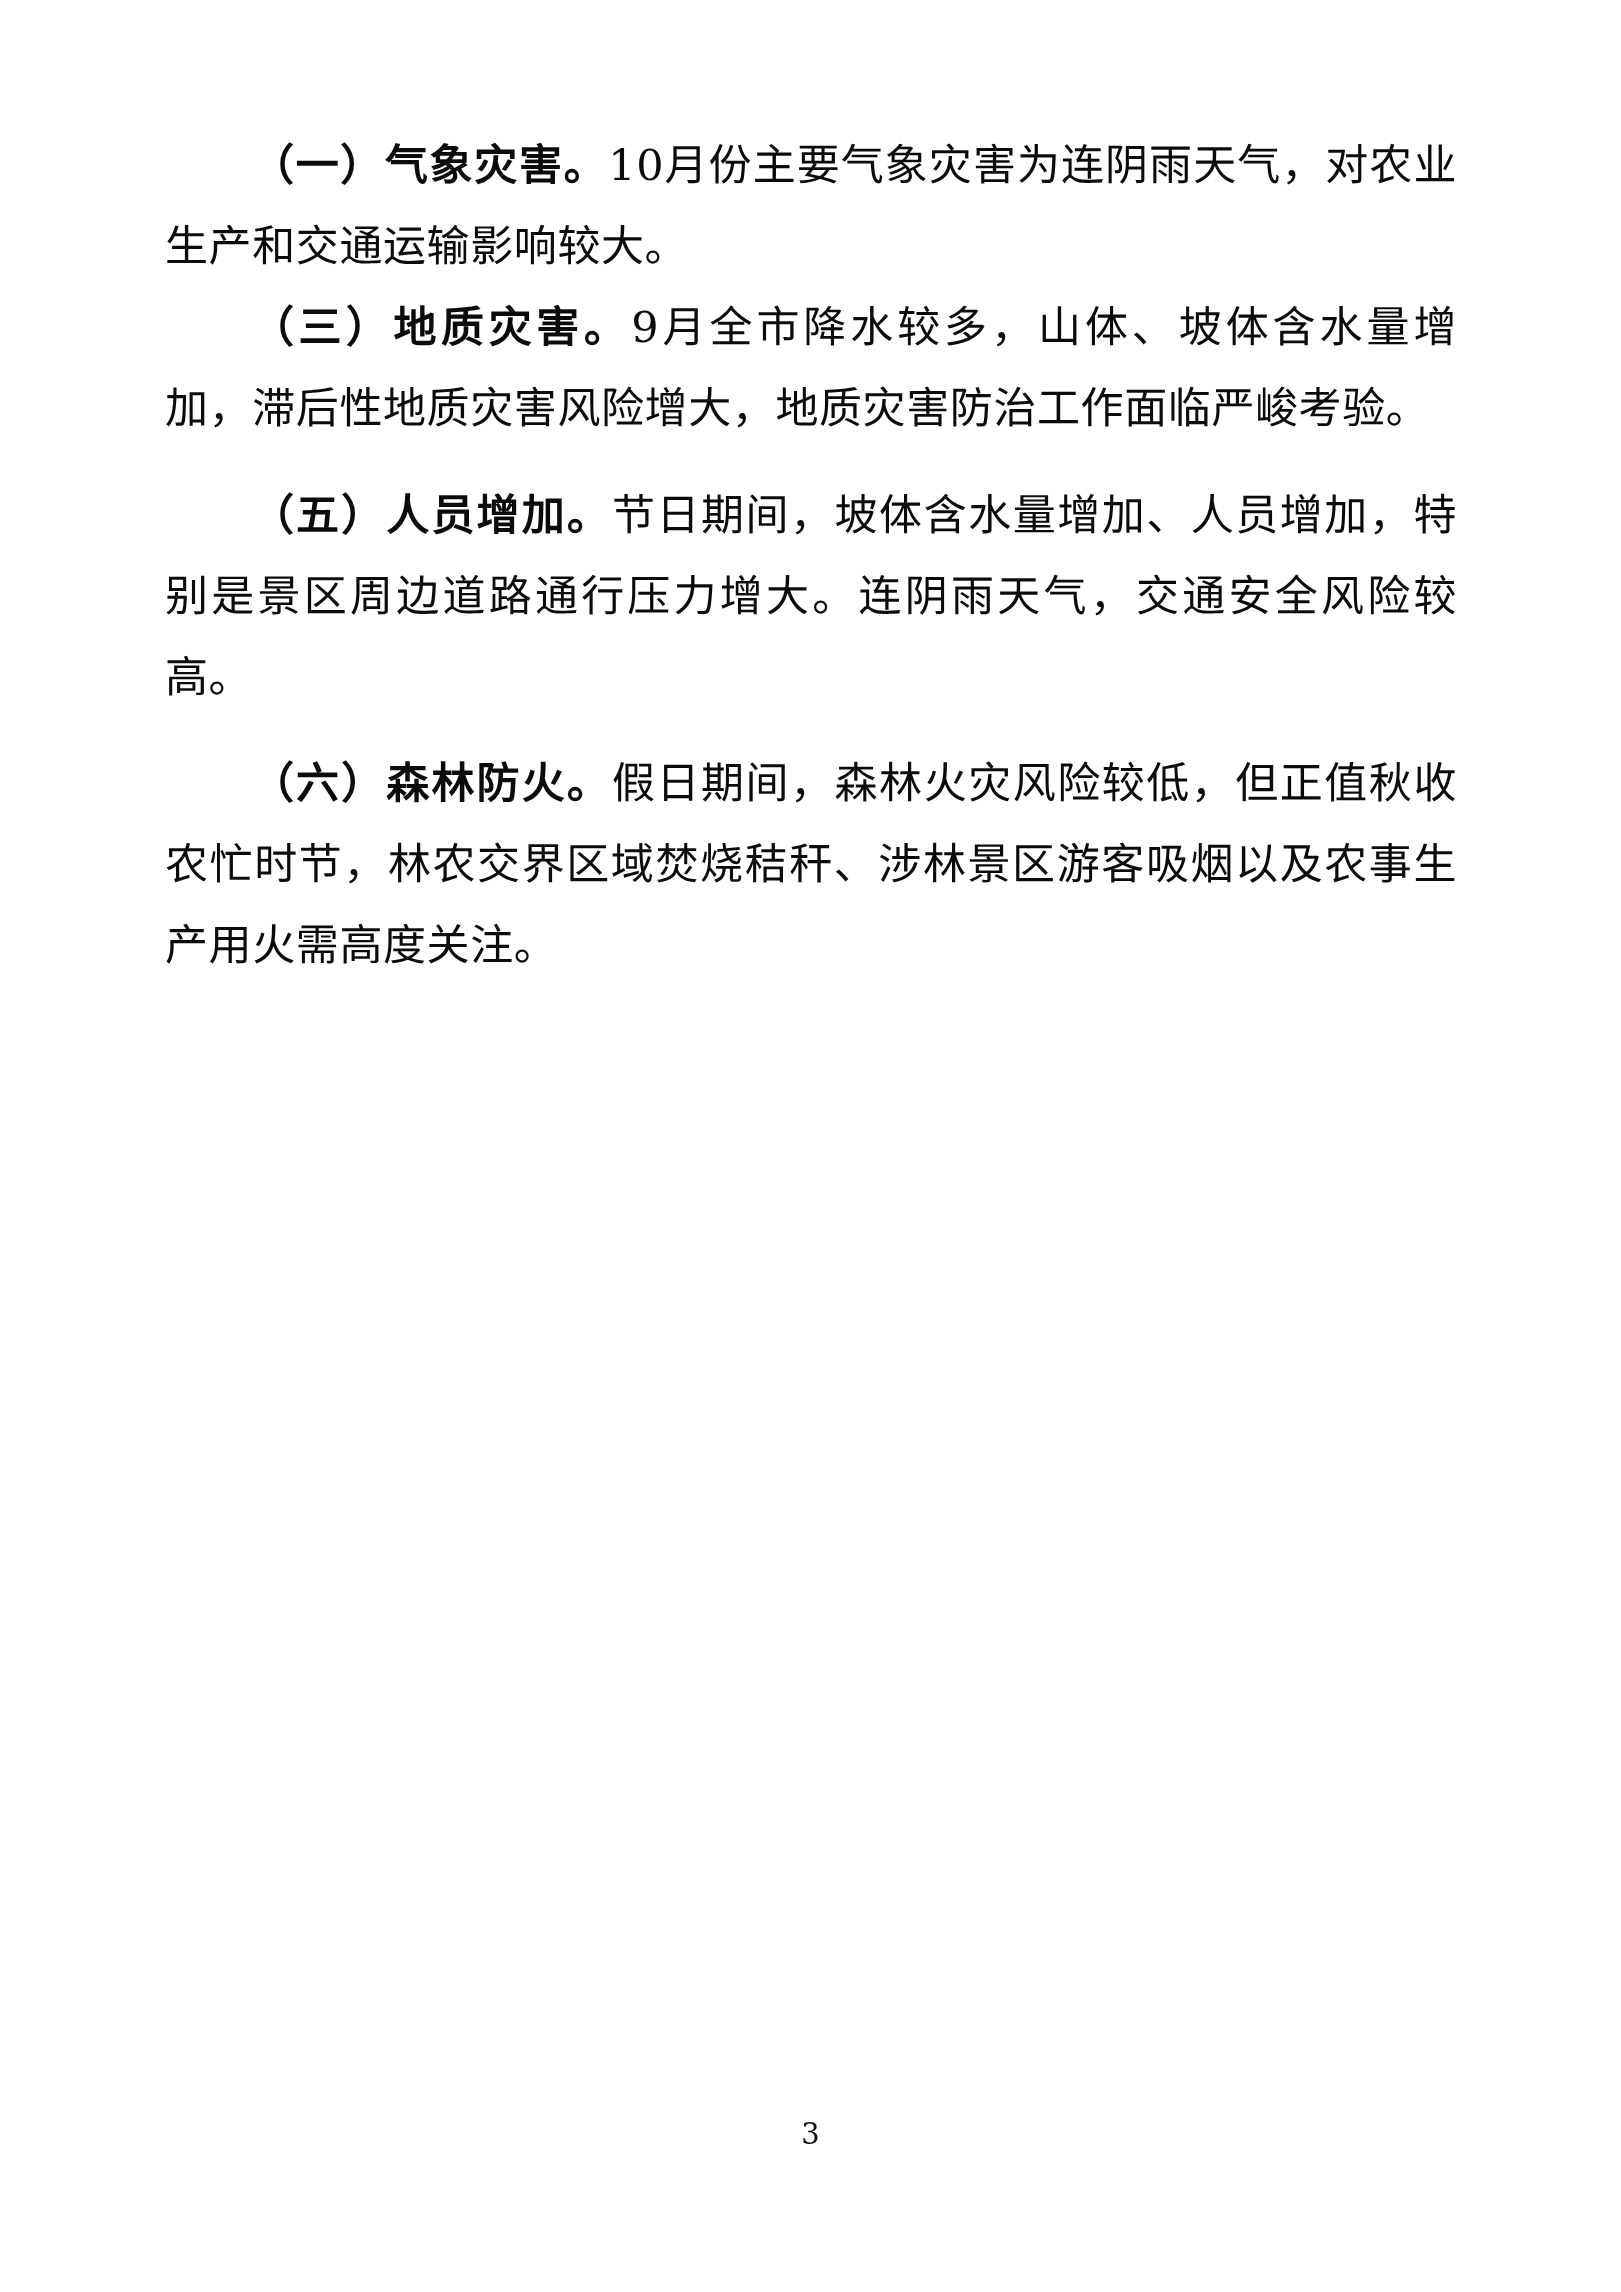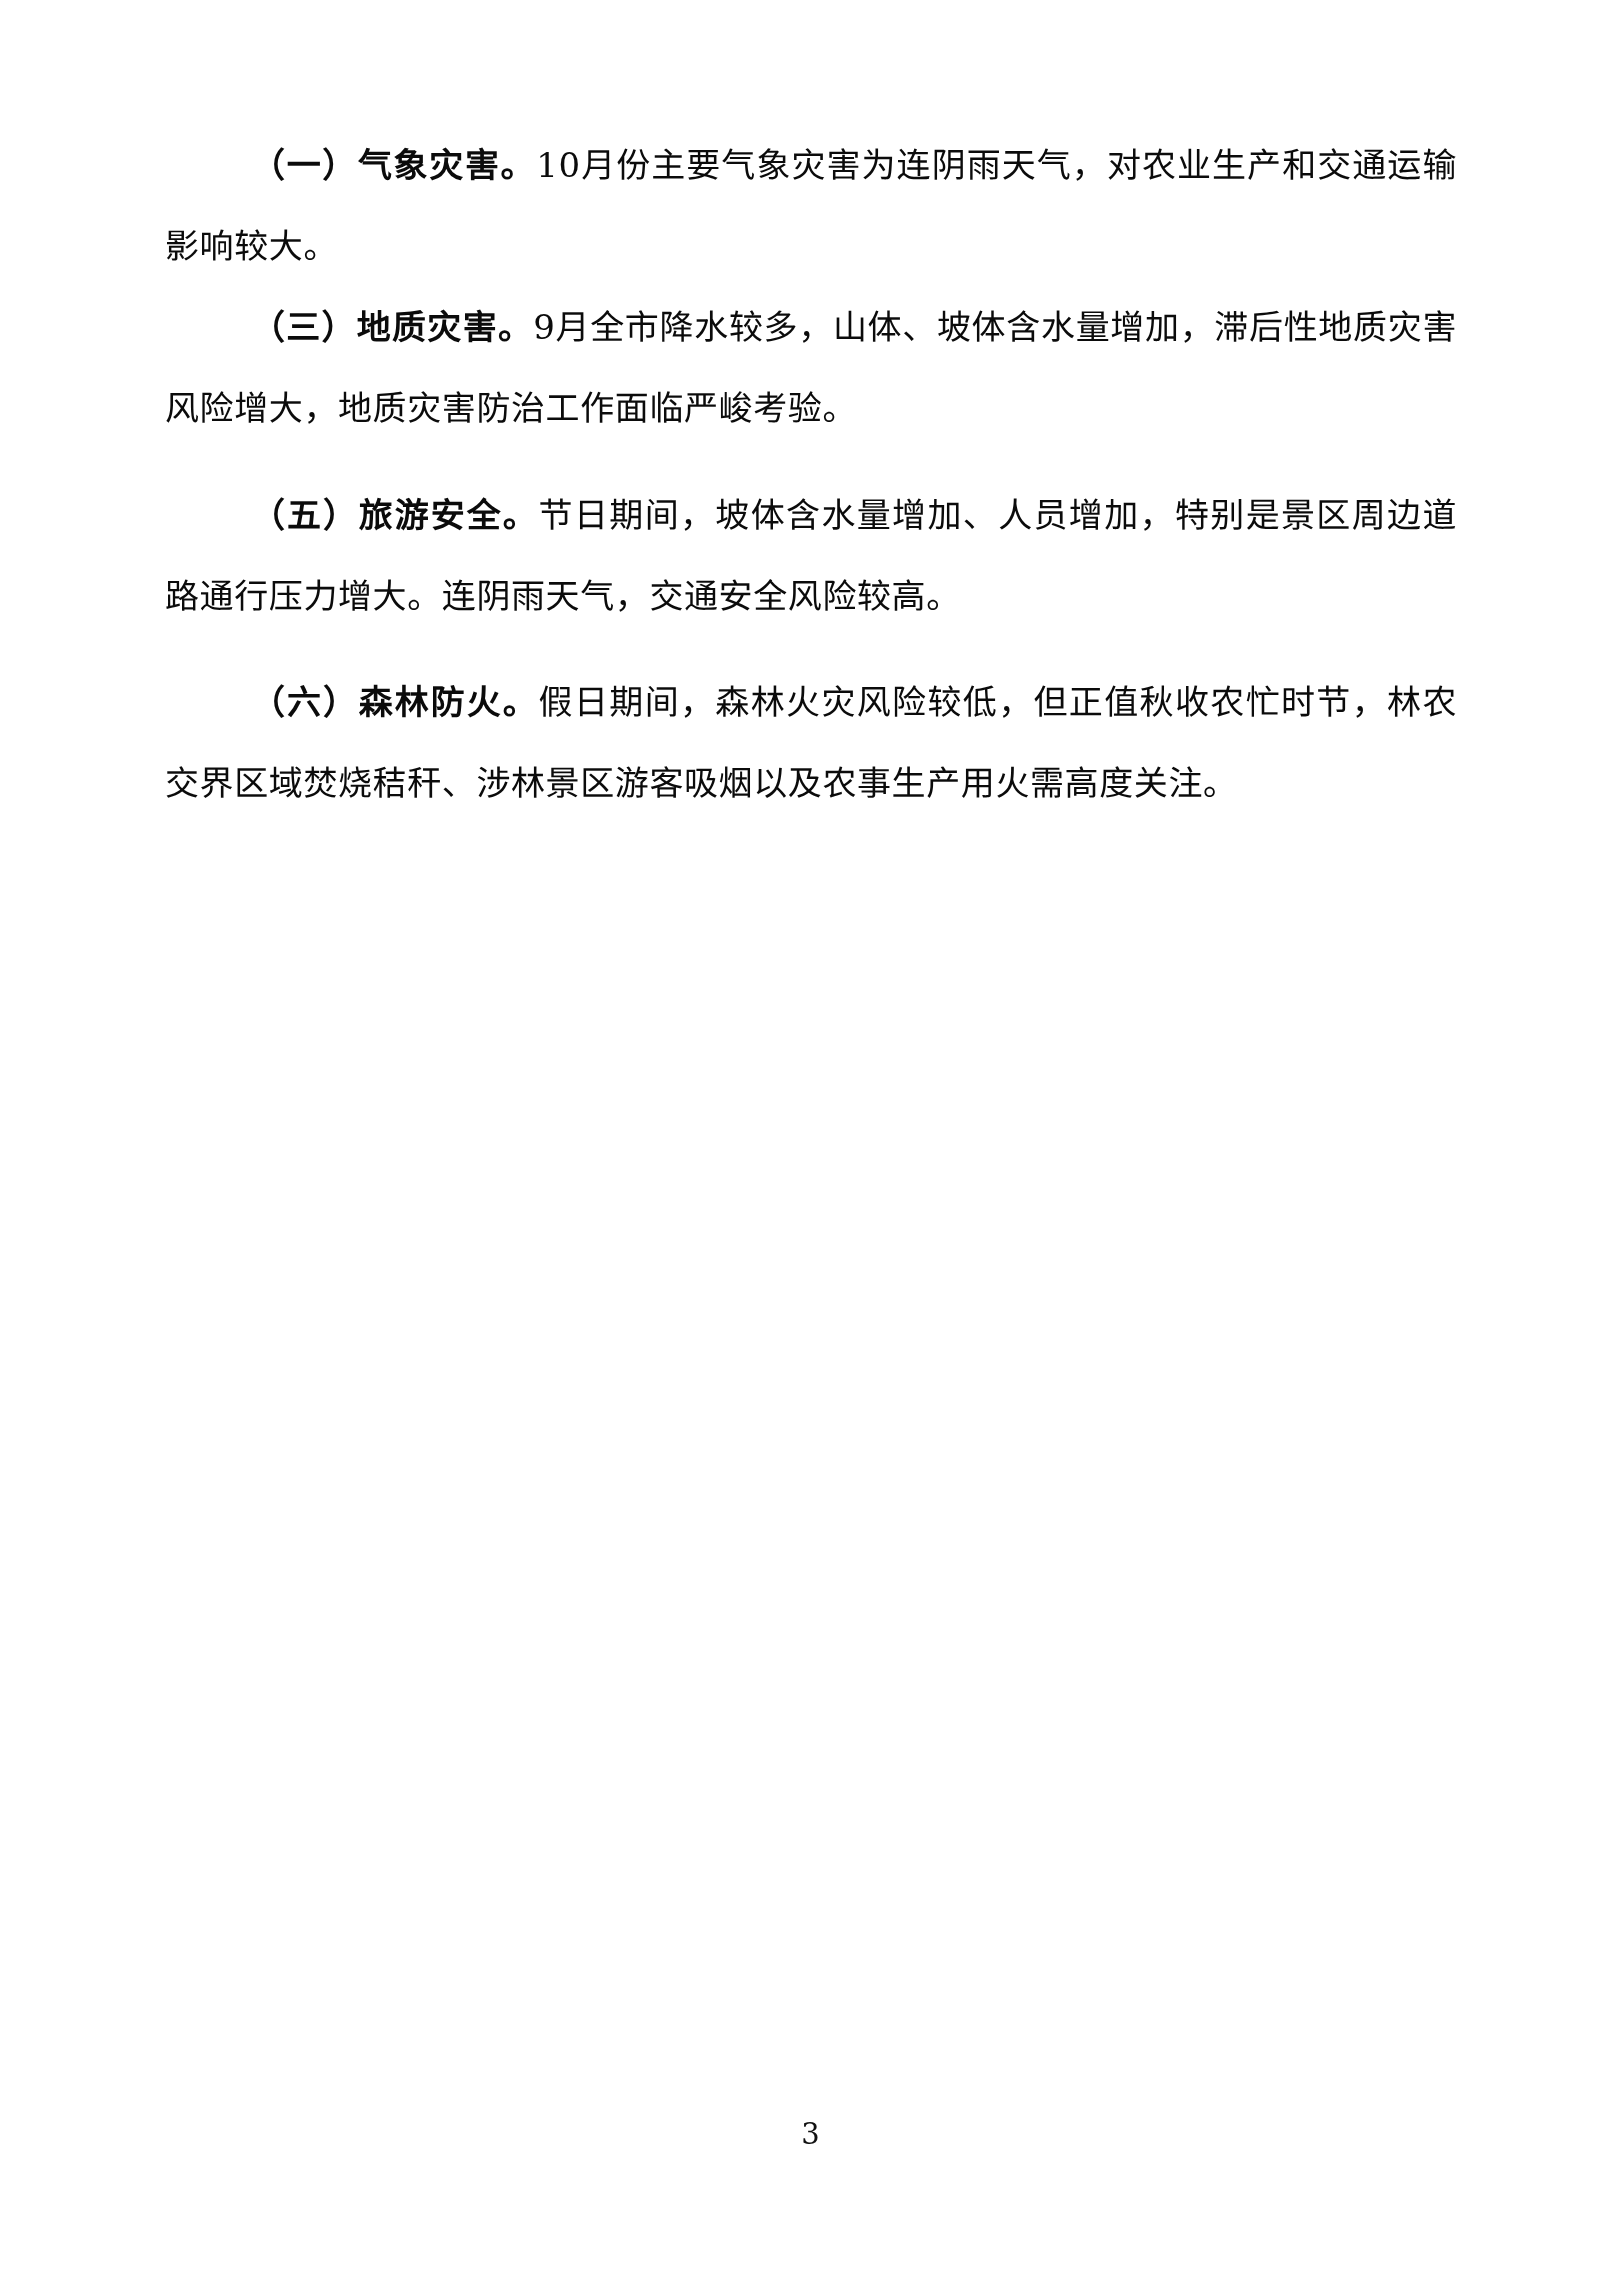--- a/index.html
+++ b/index.html
@@ -21,21 +21,21 @@
 
   .content {
     position: absolute;
     left: 165px;
     top: 125px;
     width: 1292px;
   }
 
   .para {
     font-family: "DejaVu Serif", "Liberation Serif", serif;
-    font-size: 34px;
+    font-size: 43px;
     line-height: 81px;
     color: #0b0b0b;
     text-align: justify;
     text-justify: inter-ideograph;
     text-indent: 86px;
     margin: 0 0 0 0;
     letter-spacing: 0.6px;
     font-synthesis: weight;
   }
 
@@ -79,21 +79,21 @@
       <span class="hd">（一）气象灾害。</span><span class="body-txt">10月份主要气象灾害为连阴雨天气，对农业生产和交通运输影响较大。</span>
     </p>
 
 
     <p class="para">
       <span class="hd">（三）地质灾害。</span><span class="body-txt">9月全市降水较多，山体、坡体含水量增加，滞后性地质灾害风险增大，地质灾害防治工作面临严峻考验。</span>
     </p>
 
 
     <p class="para gap-before">
-      <span class="hd">（五）旅游安全。</span><span class="body-txt">节日期间，坡体含水量增加、人员增加，特别是景区周边道路通行压力增大。连阴雨天气，交通安全风险较高。</span>
+      <span class="hd">（五）人员增加。</span><span class="body-txt">节日期间，坡体含水量增加、人员增加，特别是景区周边道路通行压力增大。连阴雨天气，交通安全风险较高。</span>
     </p>
 
     <p class="para gap-before">
       <span class="hd">（六）森林防火。</span><span class="body-txt">假日期间，森林火灾风险较低，但正值秋收农忙时节，林农交界区域焚烧秸秆、涉林景区游客吸烟以及农事生产用火需高度关注。</span>
     </p>
 
 
   </div>
 
   <div class="page-number">3</div>

